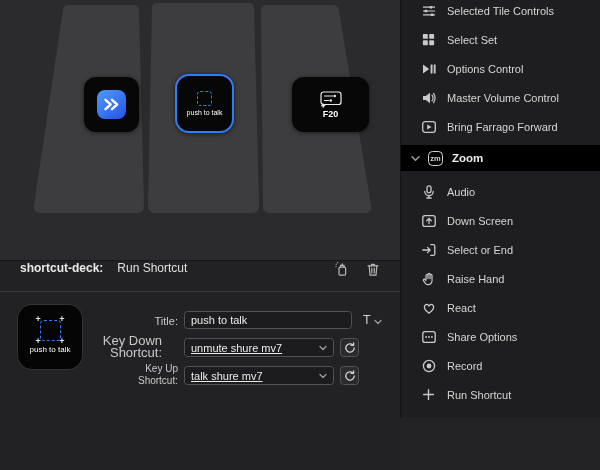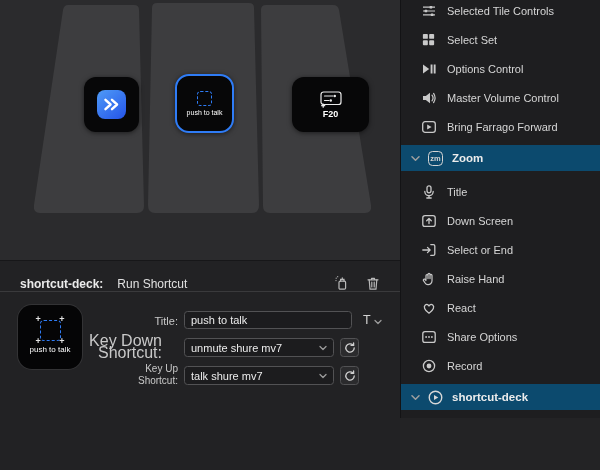--- a/index.html
+++ b/index.html
@@ -20,55 +20,55 @@
   .dashed-sq.sm{width:15px;height:15px;border-radius:3.5px;margin-bottom:3px;}
   .dashed-sq.lg{width:21px;height:21px;border-radius:4px;margin-bottom:4px;}
   .tile-lbl{font-size:7px;color:#fff;white-space:nowrap;}
   .tile-lbl.f20{font-size:9px;font-weight:bold;margin-top:1px;}
   .handle{position:absolute;color:#e3e3e3;font-size:9px;line-height:9px;font-weight:bold;}
   .handle.tl{left:-5px;top:-6px;}.handle.tr{right:-5px;top:-6px;}
   .handle.bl{left:-5px;bottom:-6px;}.handle.br{right:-5px;bottom:-6px;}
 
   
   .inspector{position:absolute;left:0;top:260px;width:400px;height:210px;background:#222224;border-top:1px solid #171719;}
-  .insp-header{position:absolute;left:0;top:0;width:400px;height:31px;display:flex;align-items:flex-end;
+  .insp-header{position:absolute;left:0;top:0;width:400px;height:31px;display:flex;align-items:flex-start;
                padding:0 20px;box-sizing:border-box;border-bottom:1px solid #3a3a3c;}
   .app-name{font-weight:bold;font-size:12px;color:#ebebeb;}
   .action-name{font-size:12px;color:#e0e0e0;margin-left:14px;}
   .hdr-icons{margin-left:auto;display:flex;gap:17px;align-items:center;color:#b9b9b9;}
   .hdr-icons span{display:flex;}
   .preview{position:absolute;left:18px;top:44px;width:64px;height:64px;background:#050506;border-radius:14px;
            display:flex;flex-direction:column;align-items:center;justify-content:center;box-shadow:0 0 0 1px #333335;}
   .prev-lbl{font-size:8px;color:#fff;white-space:nowrap;}
   .form-lbl{position:absolute;text-align:right;color:#c9c9c9;}
   .lbl-title{left:96px;top:54px;width:82px;font-size:11px;}
-  .lbl-kd{left:88px;top:74px;width:74px;font-size:16px;line-height:12px;}
+  .lbl-kd{left:88px;top:74px;width:74px;font-size:13px;line-height:12px;}
   .lbl-ku{left:104px;top:102px;width:74px;font-size:10px;line-height:12px;}
   .txt-input{position:absolute;left:184px;top:50px;width:168px;height:18px;background:#1c1c1e;border:1px solid #525254;
              border-radius:3.5px;color:#ececec;font-size:11px;padding:0 6px;box-sizing:border-box;font-family:inherit;outline:none;}
   .font-ctrl{position:absolute;left:363px;top:52px;display:flex;align-items:flex-end;gap:3px;color:#d2d2d2;
              font-size:12.5px;cursor:default;}
   .font-ctrl .chev{color:#9c9c9c;display:flex;margin-bottom:2px;}
   .select{position:absolute;left:184px;width:150px;height:19px;background:#1c1c1e;border:1px solid #525254;
           border-radius:3.5px;display:flex;align-items:center;padding:0 6px;box-sizing:border-box;font-size:11px;
-          color:#ececec;gap:4px;}
+          color:#ececec;gap:4px;text-decoration:underline;}
   #sel-kd{top:77px;} #sel-ku{top:105px;}
   .select .val{flex:1;white-space:nowrap;overflow:hidden;}
   .select .chev{color:#9c9c9c;display:flex;}
   .refresh-btn{position:absolute;left:340px;width:19px;height:19px;background:#2b2b2d;border:1px solid #525254;
                border-radius:3.5px;display:flex;align-items:center;justify-content:center;color:#cfcfcf;box-sizing:border-box;}
   #rf-kd{top:77px;} #rf-ku{top:105px;}
 
   
   .sidebar{position:absolute;left:400px;top:0;width:200px;height:418px;background:#1e1e20;
            border-left:1px solid #131315;box-sizing:border-box;overflow:hidden;}
   .side-list{margin-top:-4px;}
   .side-row{height:29px;display:flex;align-items:center;padding-left:19px;font-size:11px;color:#d6d6d6;}
   .side-row .ic{width:17px;display:flex;justify-content:center;margin-right:10px;color:#c9c9c9;}
-  .side-section{height:26px;margin:4px 0 6px 0;background:#0c4a6e;display:flex;align-items:center;
+  .side-section{height:26px;margin:4px 0 6px 0;background:#000000;display:flex;align-items:center;
                 padding-left:10px;font-size:11.5px;font-weight:bold;color:#ececec;}
   .side-section .sec-chev{color:#9f9f9f;margin-right:7px;display:flex;}
   .side-section .ic{width:17px;display:flex;justify-content:center;margin-right:8px;color:#d8d8d8;}
   .zm{display:inline-block;width:15px;height:15px;border:1.4px solid #d4d4d4;border-radius:4.5px;color:#d4d4d4;
       font-size:7.5px;font-weight:bold;line-height:13px;text-align:center;box-sizing:border-box;}
 </style>
 </head>
 <body>
 
 <div class="stage">
@@ -248,21 +248,21 @@
           <span>Zoom</span>
         </div>
         <div class="side-row">
           <span class="ic">
             <svg width="16" height="16" viewBox="0 0 16 16" fill="none" stroke="currentColor" stroke-width="1.3" stroke-linecap="round">
               <rect x="6" y="1.8" width="4" height="7" rx="2"></rect>
               <path d="M3.8 7.5 a4.2 4.2 0 0 0 8.4 0"></path>
               <path d="M8 11.7 V14 M5.8 14 h4.4"></path>
             </svg>
           </span>
-          <span>Title</span>
+          <span>Audio</span>
         </div>
         <div class="side-row">
           <span class="ic">
             <svg width="16" height="16" viewBox="0 0 16 16" fill="none" stroke="currentColor" stroke-width="1.3" stroke-linecap="round" stroke-linejoin="round">
               <rect x="1.8" y="2.6" width="12.4" height="10.8" rx="2.2"></rect>
               <path d="M8 10.6 V5.6 M5.7 7.8 L8 5.5 L10.3 7.8"></path>
             </svg>
           </span>
           <span>Down Screen</span>
         </div>
@@ -304,34 +304,20 @@
         </div>
         <div class="side-row">
           <span class="ic">
             <svg width="16" height="16" viewBox="0 0 16 16">
               <circle cx="8" cy="8" r="5.6" fill="none" stroke="currentColor" stroke-width="1.3"></circle>
               <circle cx="8" cy="8" r="2.4" fill="currentColor"></circle>
             </svg>
           </span>
           <span>Record</span>
         </div>
-        <div class="side-section">
-          <span class="sec-chev">
-            <svg width="9" height="7" viewBox="0 0 9 7" fill="none" stroke="currentColor" stroke-width="1.5" stroke-linecap="round" stroke-linejoin="round">
-              <path d="M1 1.8 L4.5 5.2 L8 1.8"></path>
-            </svg>
-          </span>
-          <span class="ic">
-            <svg width="17" height="17" viewBox="0 0 16 16">
-              <circle cx="8" cy="8" r="5.9" fill="none" stroke="currentColor" stroke-width="1.3"></circle>
-              <path d="M6.6 5.6 L10.6 8 L6.6 10.4 Z" fill="currentColor"></path>
-            </svg>
-          </span>
-          <span>shortcut-deck</span>
-        </div>
         <div class="side-row">
           <span class="ic">
             <svg width="15" height="15" viewBox="0 0 16 16" stroke="currentColor" stroke-width="1.5" stroke-linecap="round" fill="none">
               <path d="M8 2.8 V13.2 M2.8 8 H13.2"></path>
             </svg>
           </span>
           <span>Run Shortcut</span>
         </div>
       </div>
   </div>

